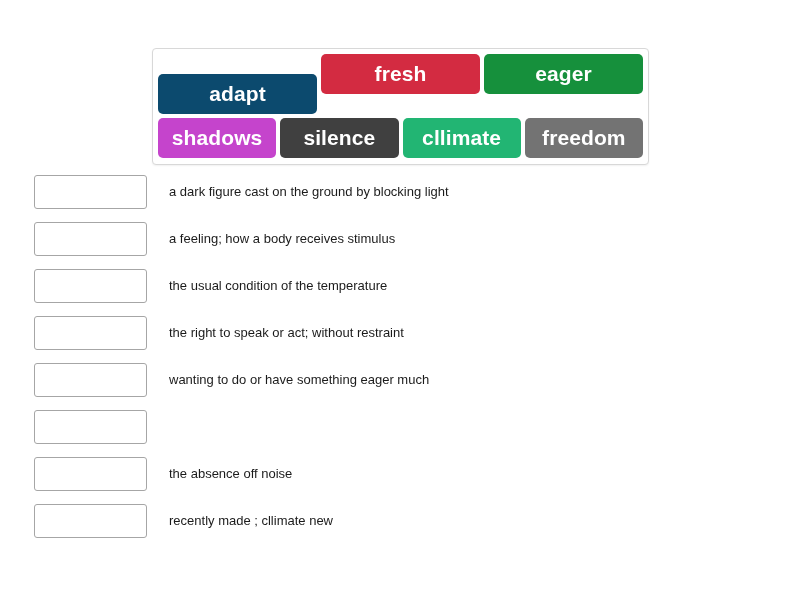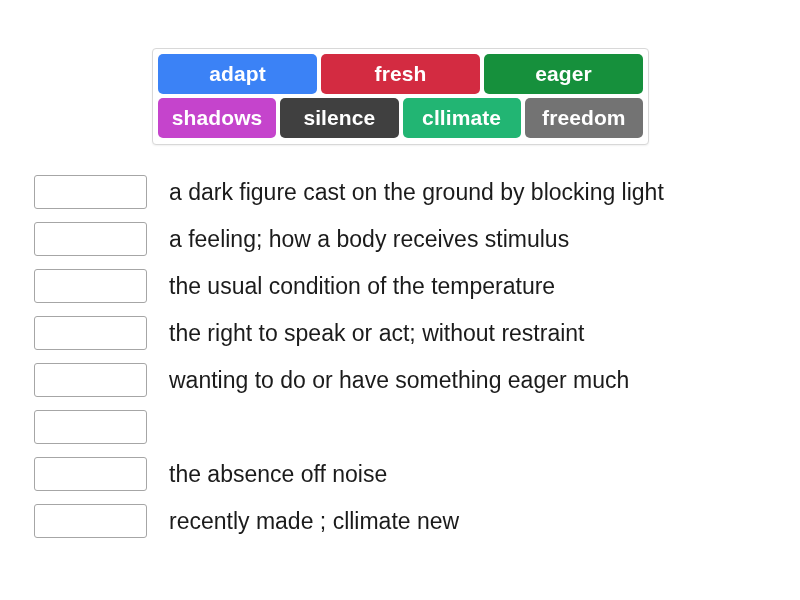--- a/index.html
+++ b/index.html
@@ -73,33 +73,33 @@
     height: 34px;
     box-sizing: border-box;
     border: 1px solid #a6a6a6;
     border-radius: 3px;
     background: #ffffff;
     flex: 0 0 auto;
     cursor: pointer;
   }
   .definition {
     margin-left: 22px;
-    font-size: 23px;
+    font-size: 13px;
     line-height: 22px;
     color: #1b1b1b;
     white-space: nowrap;
   }
 </style>
 </head>
 <body>
 
 <div class="wordbank-wrap">
 
   <div class="wordbank-row">
-    <div class="word-tile" style="background-color: #3b82f6;">adapt</div>
+    <div class="word-tile" style="background-color: #0c4a6e; margin-top: 20px;">adapt</div>
     <div class="word-tile" style="background-color: rgb(211, 43, 65);">fresh</div>
     <div class="word-tile" style="background-color: rgb(22, 144, 60);">eager</div>
   </div>
 
   <div class="wordbank-row">
     <div class="word-tile" style="background-color: rgb(197, 68, 204);">shadows</div>
     <div class="word-tile" style="background-color: #404040;">silence</div>
     <div class="word-tile" style="background-color: rgb(34, 181, 115);">cllimate</div>
     <div class="word-tile" style="background-color: #737373;">freedom</div>
   </div>

